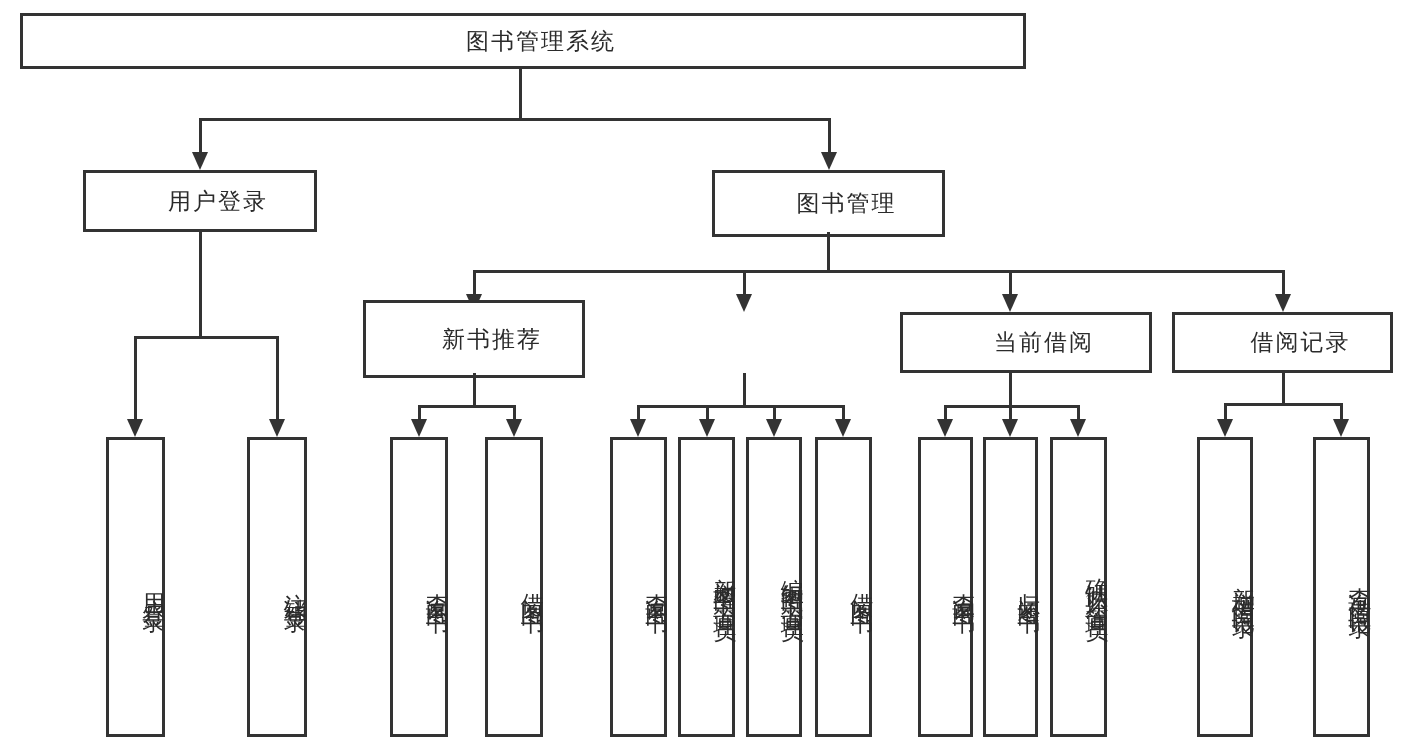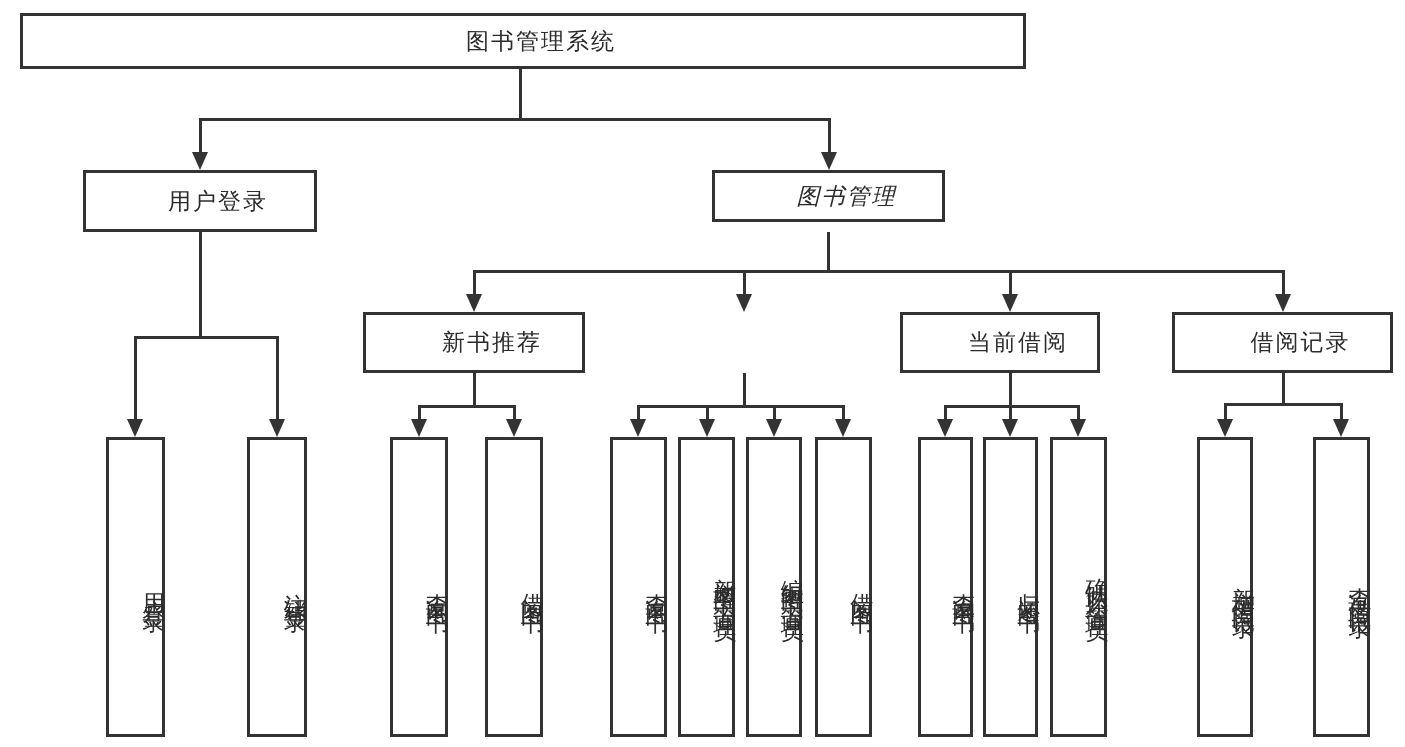--- a/index.html
+++ b/index.html
@@ -63,21 +63,21 @@
   <div class="vl" style="left:519px;top:67px;height:54px;"></div>
   <div class="hl" style="left:199px;top:118px;width:632px;"></div>
   <div class="vl" style="left:199px;top:118px;height:36px;"></div>
   <div class="ah" style="left:192px;top:152px;"></div>
   <div class="vl" style="left:828px;top:118px;height:36px;"></div>
   <div class="ah" style="left:821px;top:152px;"></div>
 
   <div class="box" style="left:83px;top:170px;width:234px;height:62px;">
     <span class="hlabel">用户登录</span>
   </div>
-  <div class="box" style="left:712px;top:170px;width:233px;height:52px;font-style:italic;">
+  <div class="box" style="left:712px;top:170px;width:233px;height:67px;">
     <span class="hlabel">图书管理</span>
   </div>
 
   <div class="vl" style="left:199px;top:232px;height:107px;"></div>
   <div class="hl" style="left:134px;top:336px;width:145px;"></div>
   <div class="vl" style="left:134px;top:336px;height:85px;"></div>
   <div class="ah" style="left:127px;top:419px;"></div>
   <div class="vl" style="left:276px;top:336px;height:85px;"></div>
   <div class="ah" style="left:269px;top:419px;"></div>
 
@@ -85,24 +85,24 @@
   <div class="hl" style="left:473px;top:270px;width:811px;"></div>
   <div class="vl" style="left:473px;top:270px;height:26px;"></div>
   <div class="ah" style="left:466px;top:294px;"></div>
   <div class="vl" style="left:743px;top:270px;height:26px;"></div>
   <div class="ah" style="left:736px;top:294px;"></div>
   <div class="vl" style="left:1009px;top:270px;height:26px;"></div>
   <div class="ah" style="left:1002px;top:294px;"></div>
   <div class="vl" style="left:1282px;top:270px;height:26px;"></div>
   <div class="ah" style="left:1275px;top:294px;"></div>
 
-  <div class="box" style="left:363px;top:312px;width:222px;height:61px;">
+  <div class="box" style="left:363px;top:300px;width:222px;height:78px;">
     <span class="hlabel">新书推荐</span>
   </div>
-  <div class="box" style="left:900px;top:312px;width:200px;height:61px;">
+  <div class="box" style="left:900px;top:312px;width:252px;height:61px;">
     <span class="hlabel">当前借阅</span>
   </div>
   <div class="box" style="left:1172px;top:312px;width:221px;height:61px;">
     <span class="hlabel">借阅记录</span>
   </div>
 
   <div class="vl" style="left:473px;top:373px;height:35px;"></div>
   <div class="hl" style="left:418px;top:405px;width:98px;"></div>
   <div class="vl" style="left:418px;top:405px;height:16px;"></div>
   <div class="ah" style="left:411px;top:419px;"></div>

